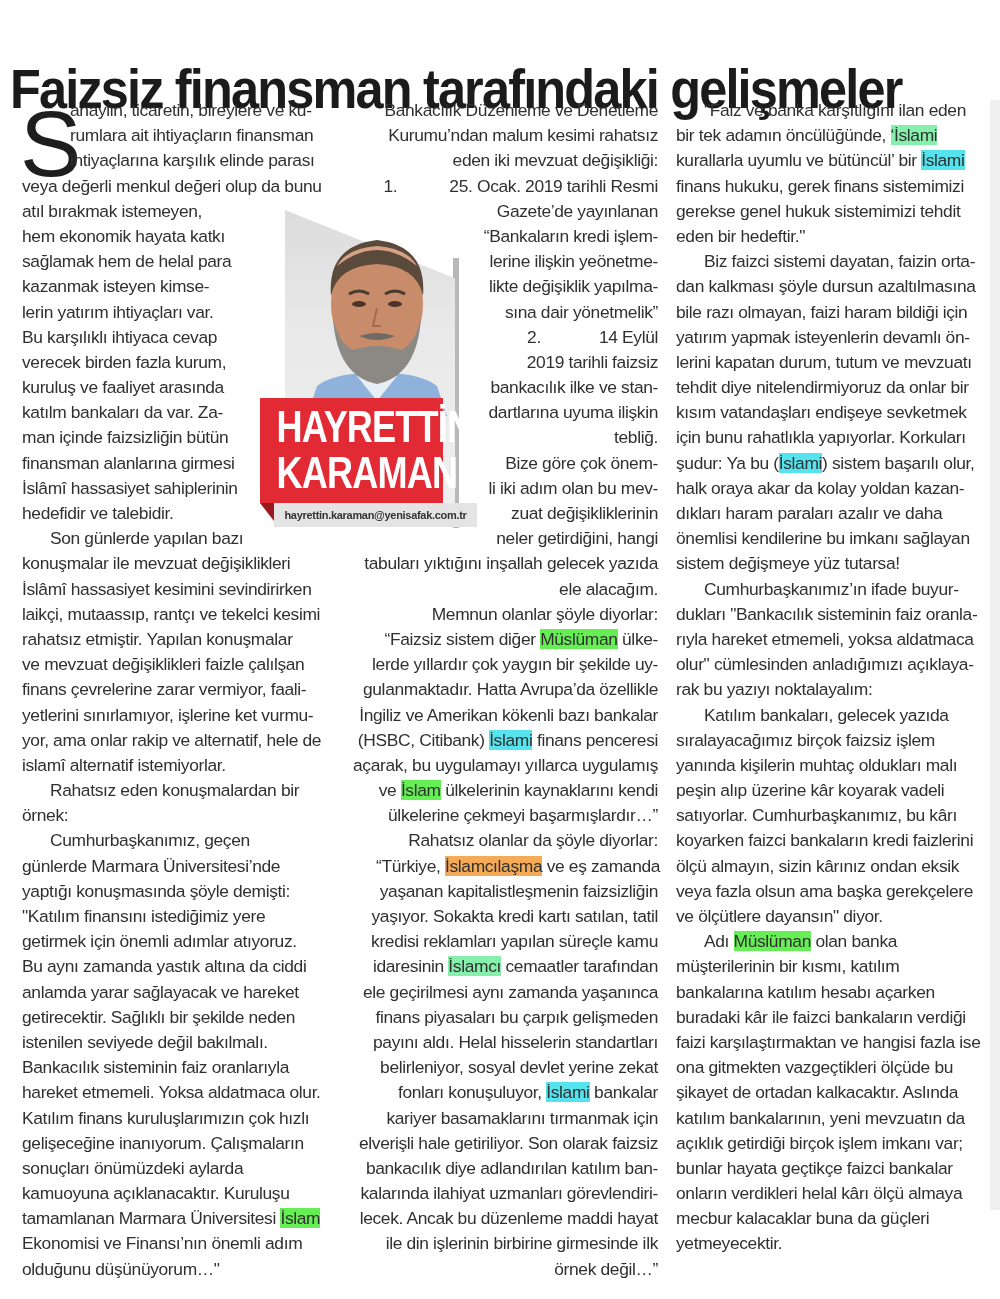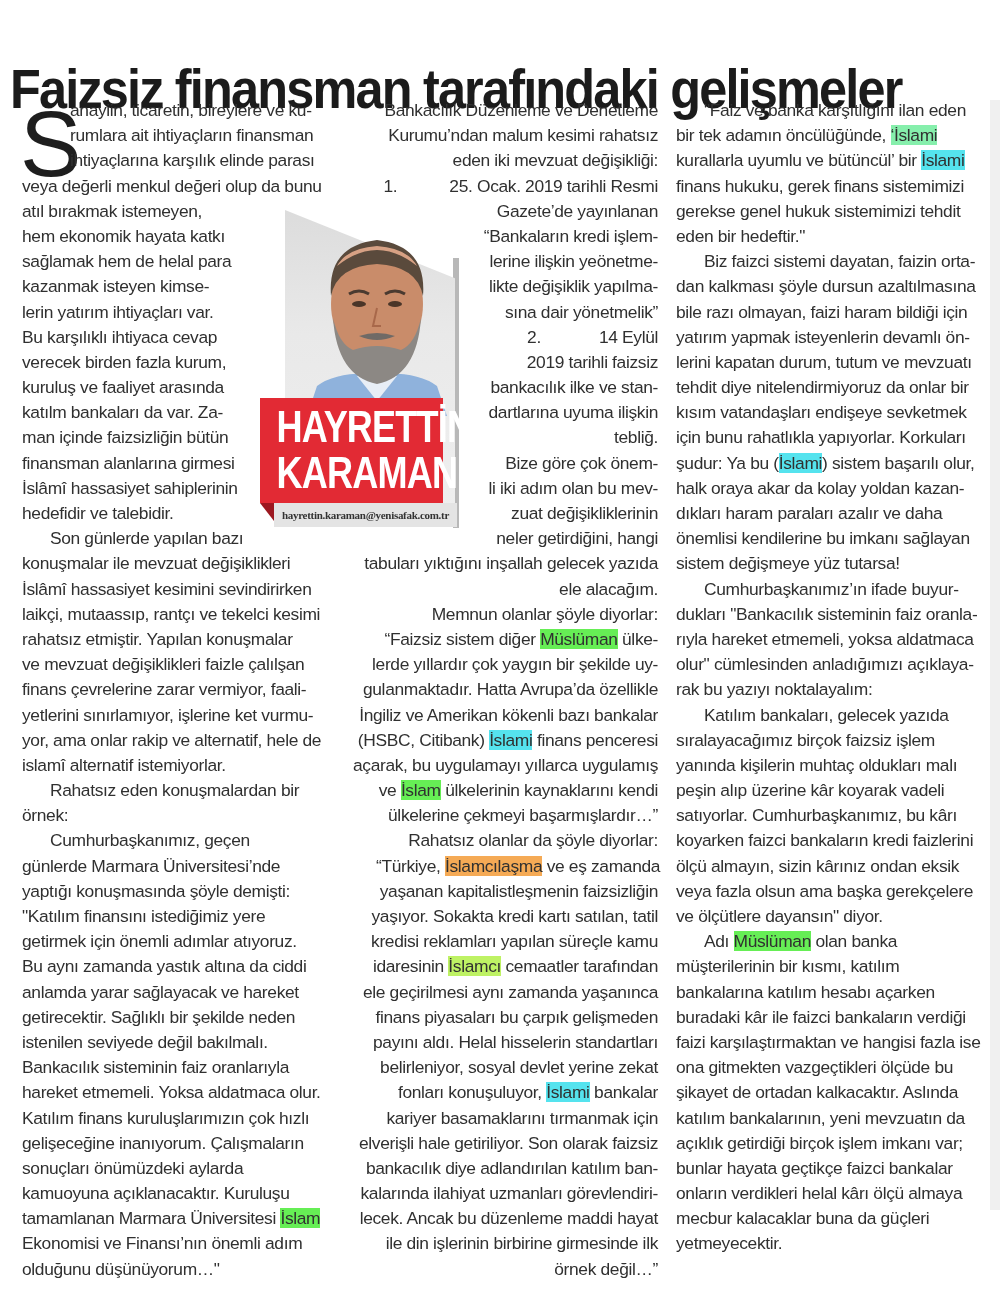--- a/index.html
+++ b/index.html
@@ -59,23 +59,23 @@
     display: block; text-align: center; color: #ffffff; font-weight: bold;
     font-size: 44px; line-height: 46px; letter-spacing: -1px;
     transform: scaleX(0.82); transform-origin: center;
   }
   .name-plate .nm1 { margin-top: 6px; }
   .fold {
     position: absolute; left: -15px; top: 293px; width: 0; height: 0;
     border-top: 18px solid #9c1820; border-left: 14px solid transparent;
   }
   .email-bar {
-    position: absolute; left: -1px; top: 293px; width: 183px; height: 24px;
+    position: absolute; left: -1px; top: 293px; width: 203px; height: 24px;
     background: #e4e4e4; font-size: 11px; line-height: 24px; text-align: center;
-    font-weight: bold; color: #333; letter-spacing: -0.3px; font-family: Liberation Serif, serif;
+    font-weight: bold; color: #333; letter-spacing: -0.3px;
   }
 </style>
 </head>
 <body>
 
 <div class="right-edge"></div>
 
 <h1 class="headline">Faizsiz finansman tarafındaki gelişmeler</h1>
 
 <div class="dropcap">S</div>
@@ -182,21 +182,21 @@
   <span class="line">İngiliz ve Amerikan kökenli bazı bankalar</span>
   <span class="line"><span>(HSBC, Citibank) </span><span class="hl-cyan" style="background: rgb(85, 227, 238);">İslami</span><span> finans penceresi</span></span>
   <span class="line">açarak, bu uygulamayı yıllarca uygulamış</span>
   <span class="line"><span>ve </span><span class="hl-green" style="background: rgb(102, 238, 85);">İslam</span><span> ülkelerinin kaynaklarını kendi</span></span>
   <span class="line">ülkelerine çekmeyi başarmışlardır…”</span>
   <span class="line ind">Rahatsız olanlar da şöyle diyorlar:</span>
   <span class="line ind"><span>“Türkiye, </span><span class="hl-orange" style="background: rgb(245, 170, 85);">İslamcılaşma</span><span> ve eş zamanda</span></span>
   <span class="line">yaşanan kapitalistleşmenin faizsizliğin</span>
   <span class="line">yaşıyor. Sokakta kredi kartı satılan, tatil</span>
   <span class="line">kredisi reklamları yapılan süreçle kamu</span>
-  <span class="line"><span>idaresinin </span><span class="hl-pink" style="background: #bef264;">İslamcı</span><span> cemaatler tarafından</span></span>
+  <span class="line"><span>idaresinin </span><span class="hl-pink" style="background: #86efac;">İslamcı</span><span> cemaatler tarafından</span></span>
   <span class="line">ele geçirilmesi aynı zamanda yaşanınca</span>
   <span class="line">finans piyasaları bu çarpık gelişmeden</span>
   <span class="line">payını aldı. Helal hisselerin standartları</span>
   <span class="line">belirleniyor, sosyal devlet yerine zekat</span>
   <span class="line"><span>fonları konuşuluyor, </span><span class="hl-cyan" style="background: rgb(85, 227, 238);">İslami</span><span> bankalar</span></span>
   <span class="line">kariyer basamaklarını tırmanmak için</span>
   <span class="line">elverişli hale getiriliyor. Son olarak faizsiz</span>
   <span class="line">bankacılık diye adlandırılan katılım ban-</span>
   <span class="line">kalarında ilahiyat uzmanları görevlendiri-</span>
   <span class="line">lecek. Ancak bu düzenleme maddi hayat</span>

